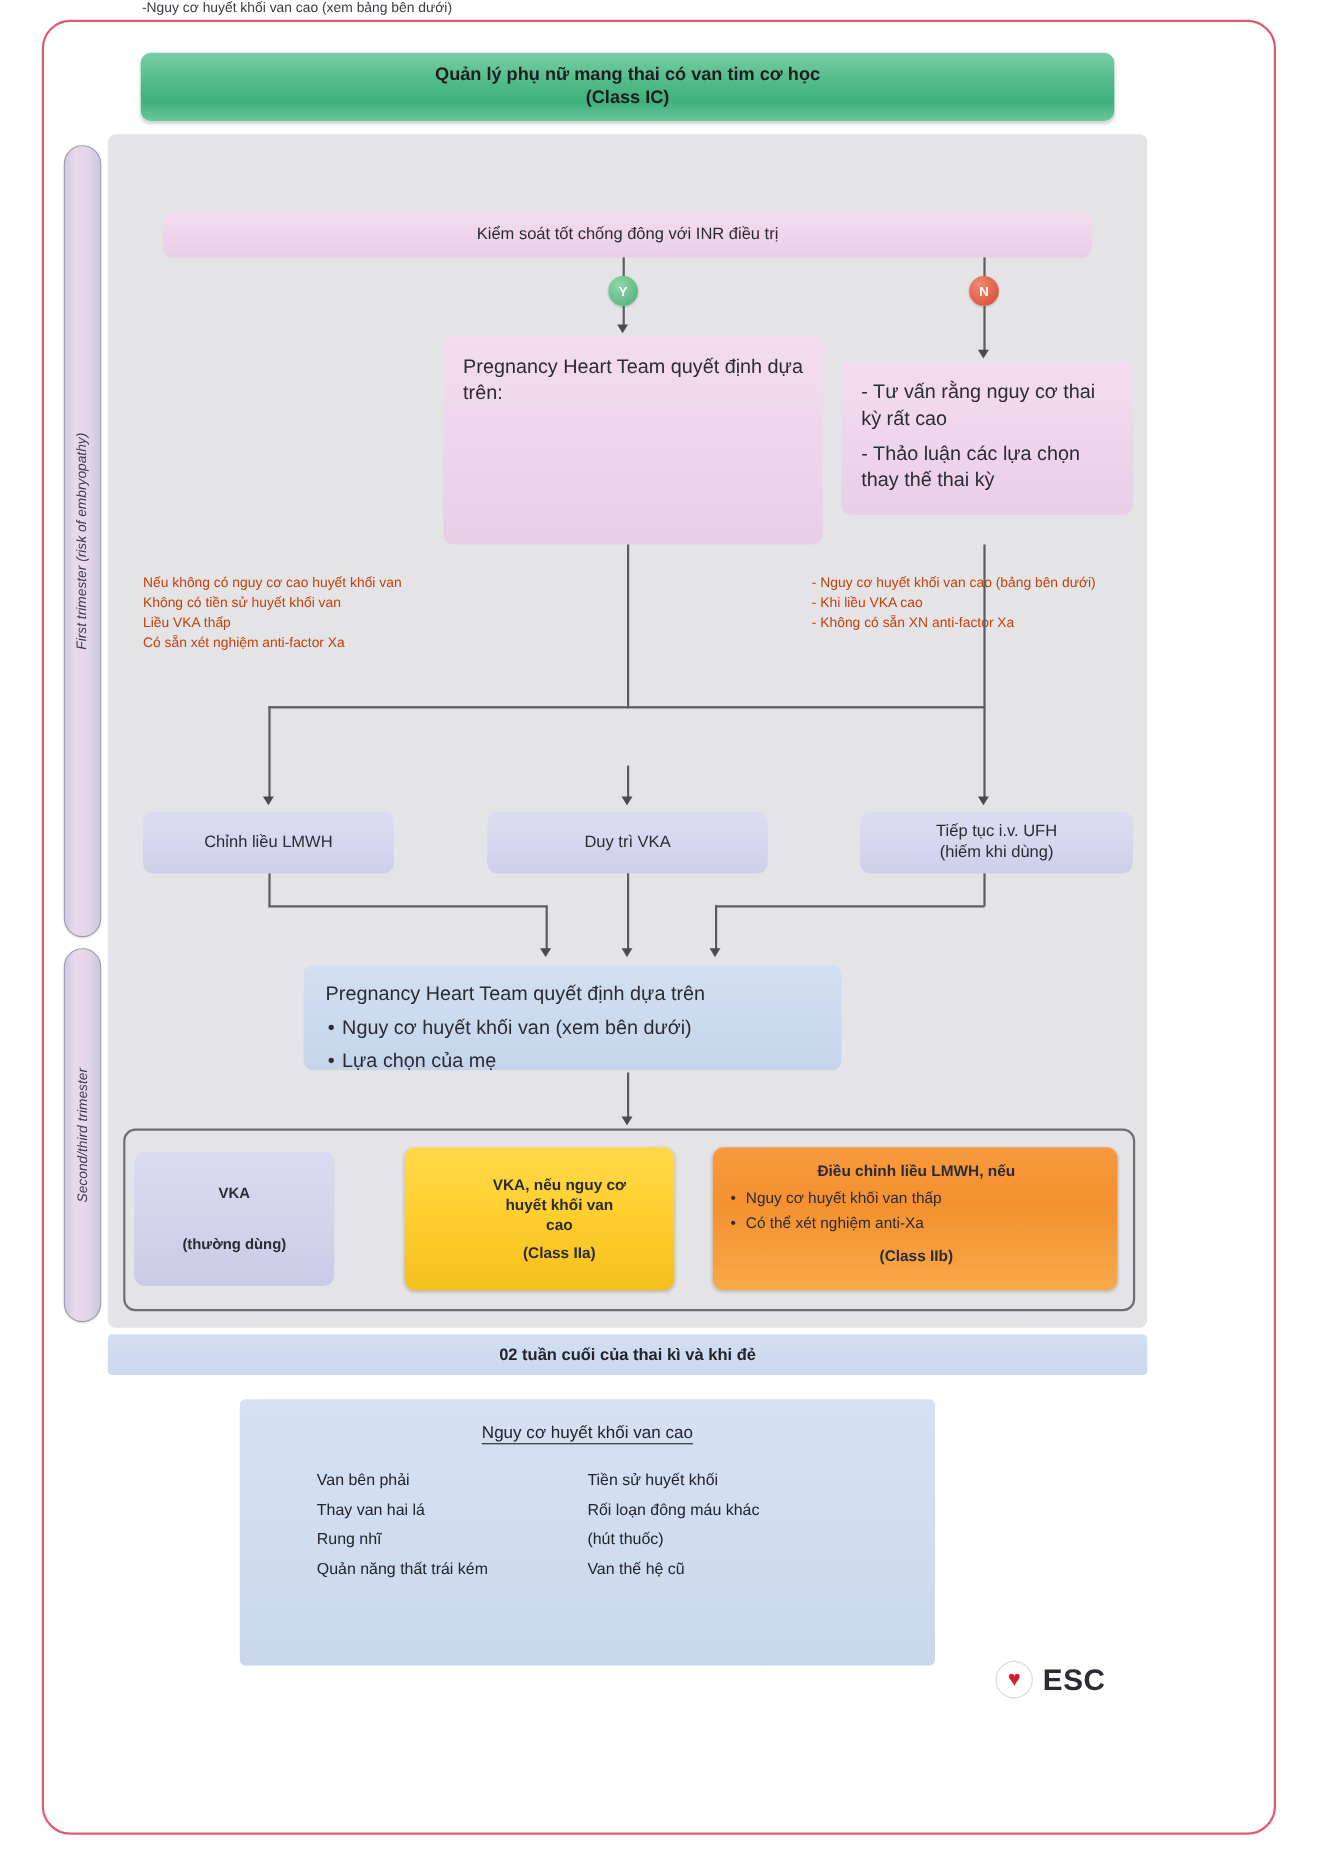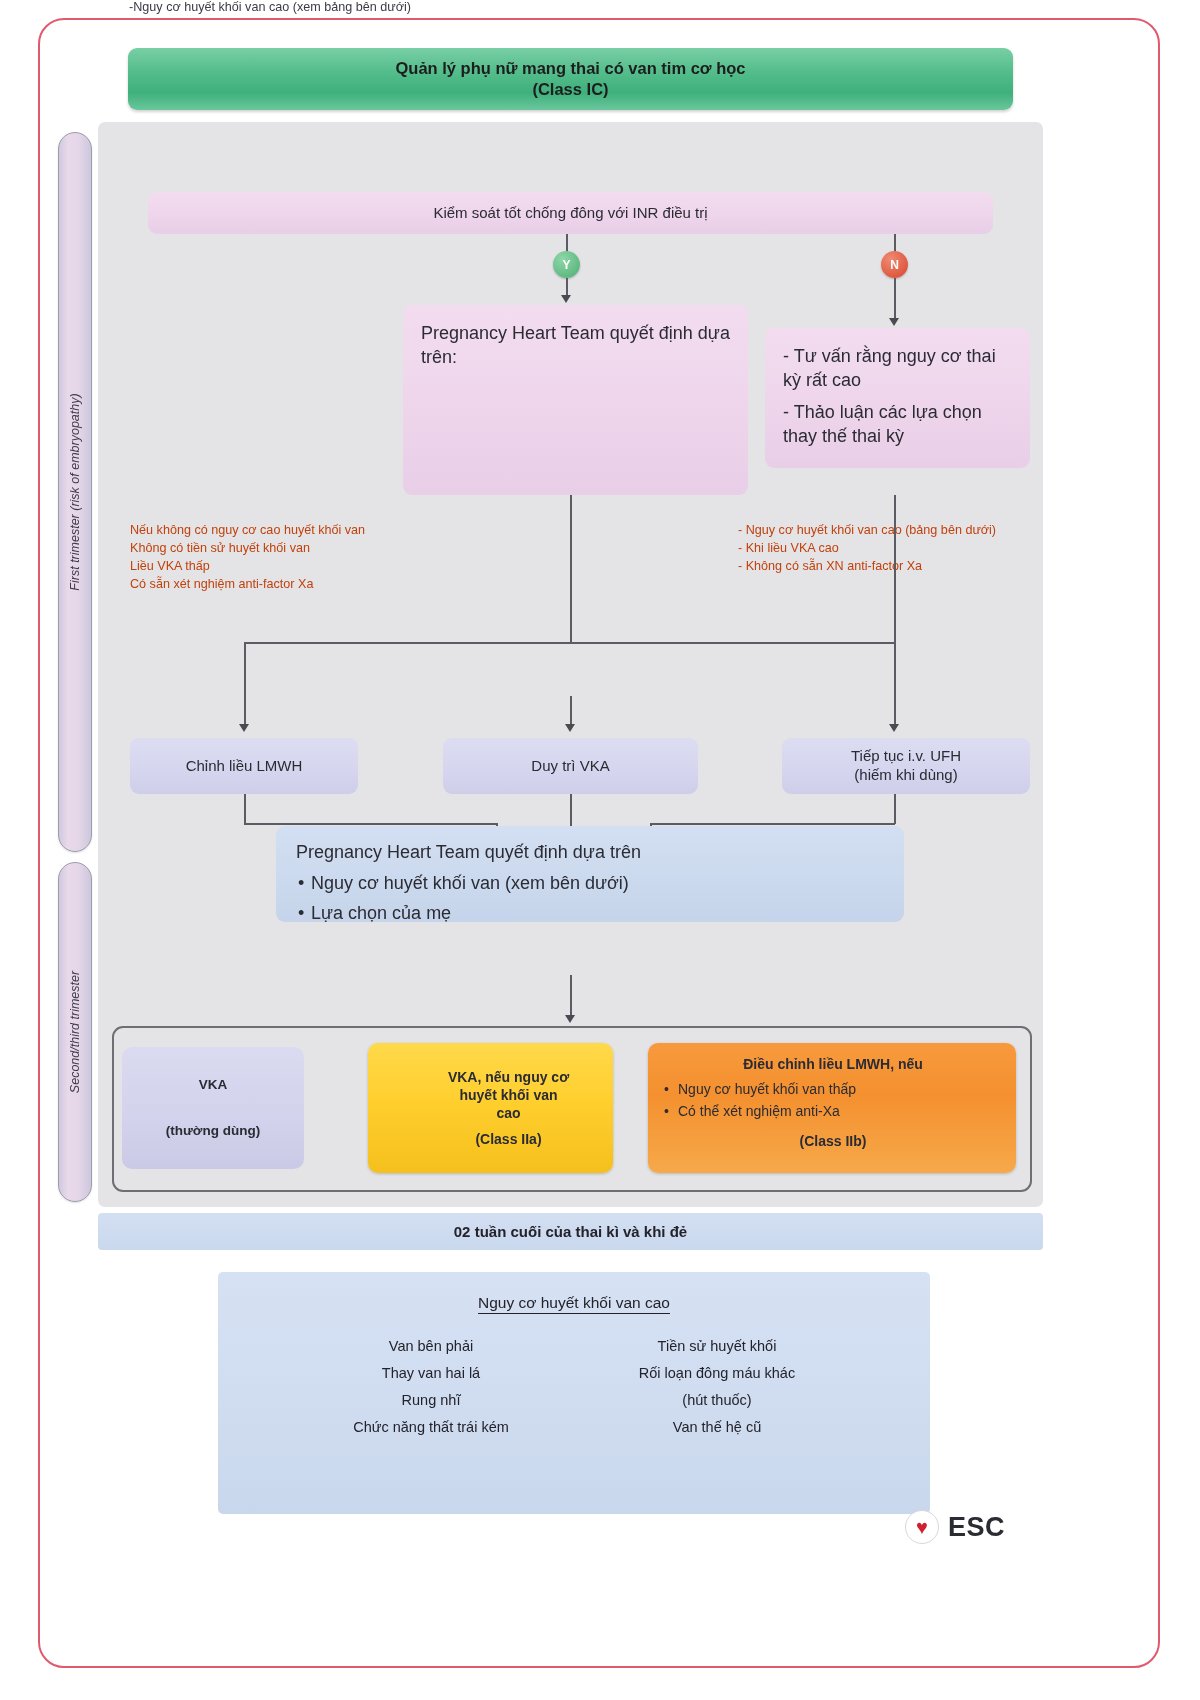--- a/index.html
+++ b/index.html
@@ -116,21 +116,21 @@
     height: 56px;
     display: flex; flex-direction: column;
     align-items: center; justify-content: center;
     font-size: 15px; text-align: center; line-height: 1.25;
   }
   #n-lmwh { left: 130px; top: 738px; width: 228px; }
   #n-vka  { left: 443px; top: 738px; width: 255px; }
   #n-ufh  { left: 782px; top: 738px; width: 248px; }
 
   #n-pht2 {
-    left: 276px; top: 826px; width: 628px; height: 96px;
+    left: 276px; top: 877px; width: 489px; height: 96px;
     padding: 14px 2px 0 20px;
   }
   #n-pht2 .head { margin-bottom: 7px; }
   #n-pht2 li { list-style: none; margin-bottom: 5px; padding-left: 15px; position: relative; }
   #n-pht2 li:before { content: "•"; position: absolute; left: 2px; }
 
   
   #group-box {
     position: absolute;
     left: 112px; top: 1026px;
@@ -178,33 +178,33 @@
     left: 98px; top: 1213px; width: 945px; height: 37px;
     border-radius: 4px;
     background: linear-gradient(180deg,#d3dff2 0%,#cad8ee 100%);
     display: flex; align-items: center; justify-content: center;
     font-weight: bold; font-size: 15px; color: #23232b;
   }
 
   
   #ref-table {
     position: absolute;
-    left: 218px; top: 1272px; width: 712px; height: 242px;
+    left: 218px; top: 1272px; width: 632px; height: 242px;
     border-radius: 5px;
     background: linear-gradient(180deg,#d6e1f3 0%,#cfdcf0 60%,#c9d7ec 100%);
     padding-top: 22px;
   }
   #ref-title {
     text-align: center; font-size: 15.5px; color: #23232b;
     text-decoration: underline; text-underline-offset: 5px;
     margin-bottom: 26px;
   }
   #ref-cols { display: flex; padding: 0 70px; }
   #ref-cols ul { list-style: none; flex: 1; }
-  #ref-cols li { font-size: 14.5px; color: #23232b; margin-bottom: 11px; text-align: center; }
+  #ref-cols li { font-size: 14.5px; color: #23232b; margin-bottom: 11px; }
 
   
   .line { position: absolute; background: #5b5b63; }
   .vline { width: 1.6px; }
   .hline { height: 1.6px; }
   .arrow {
     position: absolute; width: 0; height: 0;
     border-left: 5px solid transparent;
     border-right: 5px solid transparent;
     border-top: 8px solid #4a4a52;
@@ -363,21 +363,21 @@
   <span>02 tuần cuối của thai kì và khi đẻ</span>
 </div>
 
 <div id="ref-table">
   <div id="ref-title">Nguy cơ huyết khối van cao</div>
   <div id="ref-cols">
     <ul>
       <li>Van bên phải</li>
       <li>Thay van hai lá</li>
       <li>Rung nhĩ</li>
-      <li>Chức năng thất trái kém</li>
+      <li>Quản năng thất trái kém</li>
     </ul>
     <ul>
       <li>Tiền sử huyết khối</li>
       <li>Rối loạn đông máu khác</li>
       <li>(hút thuốc)</li>
       <li>Van thế hệ cũ</li>
     </ul>
   </div>
 </div>
 

